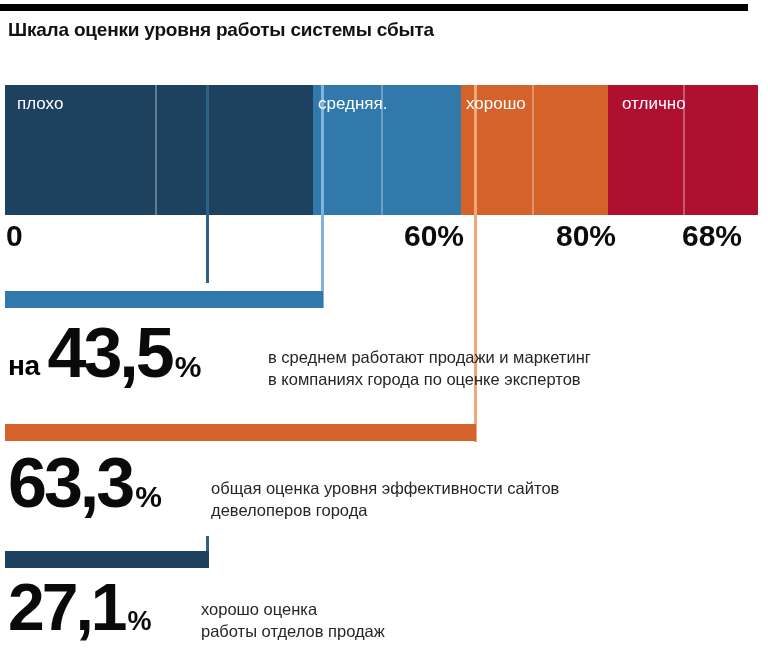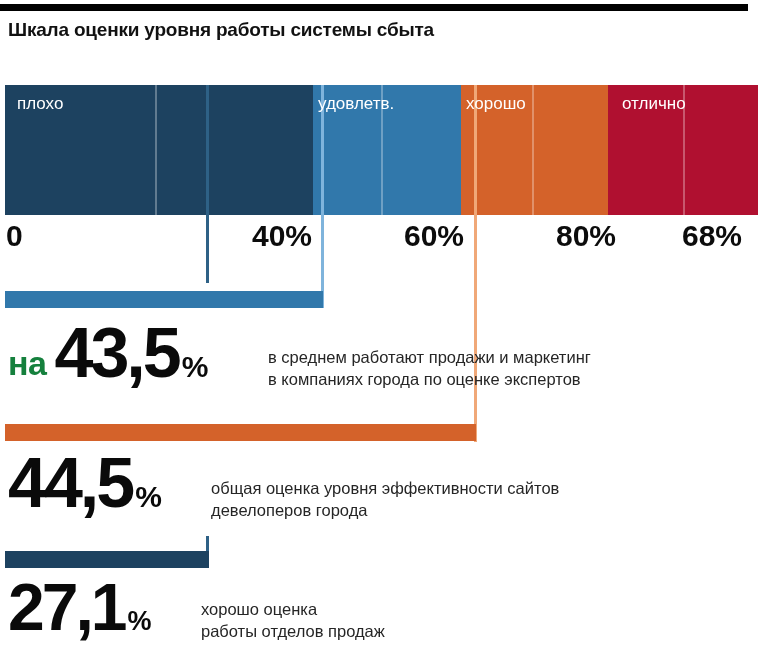--- a/index.html
+++ b/index.html
@@ -84,23 +84,23 @@
 
   
   .stat { position: absolute; }
   .stat-figure {
     position: absolute;
     display: flex;
     align-items: baseline;
     white-space: nowrap;
   }
   .pre {
-    font-size: 34px;
-    font-weight: bold;
-    color: #15803d;
+    font-size: 28px;
+    font-weight: bold;
+    color: #000000;
     letter-spacing: -0.5px;
   }
   .bignum {
     font-weight: bold;
     color: #0a0a0a;
     letter-spacing: -3px;
     line-height: 0.9;
   }
   .pct {
     font-weight: bold;
@@ -133,28 +133,27 @@
     <div class="grid-line" style="left:150px;"></div>
     <div class="grid-line" style="left:376px;"></div>
     <div class="grid-line" style="left:527px;"></div>
     <div class="grid-line" style="left:678px;"></div>
 
     <div class="tick-line-inband" style="left:201px; background:#2e6186;"></div>
     <div class="tick-line-inband" style="left:316px; background:#7fb4dc;"></div>
     <div class="tick-line-inband" style="left:469px; background:#f0a878;"></div>
 
     <div class="seg-label" style="left:12px;">плохо</div>
-    <div class="seg-label" style="left:313px;">удовлетв.</div>
+    <div class="seg-label" style="left:313px;">средняя.</div>
     <div class="seg-label" style="left:461px;">хорошо</div>
     <div class="seg-label" style="left:617px;">отлично</div>
   </div>
 
   <div class="axis">
     <div class="axis-label" style="left:6px;">0</div>
-    <div class="axis-label" style="left:252px;">40%</div>
     <div class="axis-label" style="left:404px;">60%</div>
     <div class="axis-label" style="left:556px;">80%</div>
     <div class="axis-label" style="left:682px;">68%</div>
   </div>
 
   <div class="drop" style="left:206px; top:215px; height:68px; background:#2e6186;"></div>
   <div class="drop" style="left:321px; top:215px; height:93px; background:#7fb4dc;"></div>
   <div class="drop" style="left:474px; top:215px; height:227px; background:#f0a878;"></div>
   <div class="drop" style="left:206px; top:536px; height:32px; background:#2e6186;"></div>
 
@@ -170,21 +169,21 @@
       <div>в среднем работают продажи и маркетинг</div>
       <div>в компаниях города по оценке экспертов</div>
     </div>
   </div>
 
   <div class="vbar" style="left:5px; top:424px; width:471px; background:#d4622a;"></div>
 
   <div class="stat">
     <div class="stat-figure" style="left:8px; top:452px;">
       <span class="pre"></span>
-      <span class="bignum" style="font-size:70px;">44,5</span>
+      <span class="bignum" style="font-size:70px;">63,3</span>
       <span class="pct" style="font-size:30px; margin-left:3px;">%</span>
     </div>
     <div class="stat-desc" style="left:211px; top:478px;">
       <div>общая оценка уровня эффективности сайтов</div>
       <div>девелоперов города</div>
     </div>
   </div>
 
   <div class="vbar" style="left:5px; top:551px; width:204px; background:#1d4260;"></div>
 

